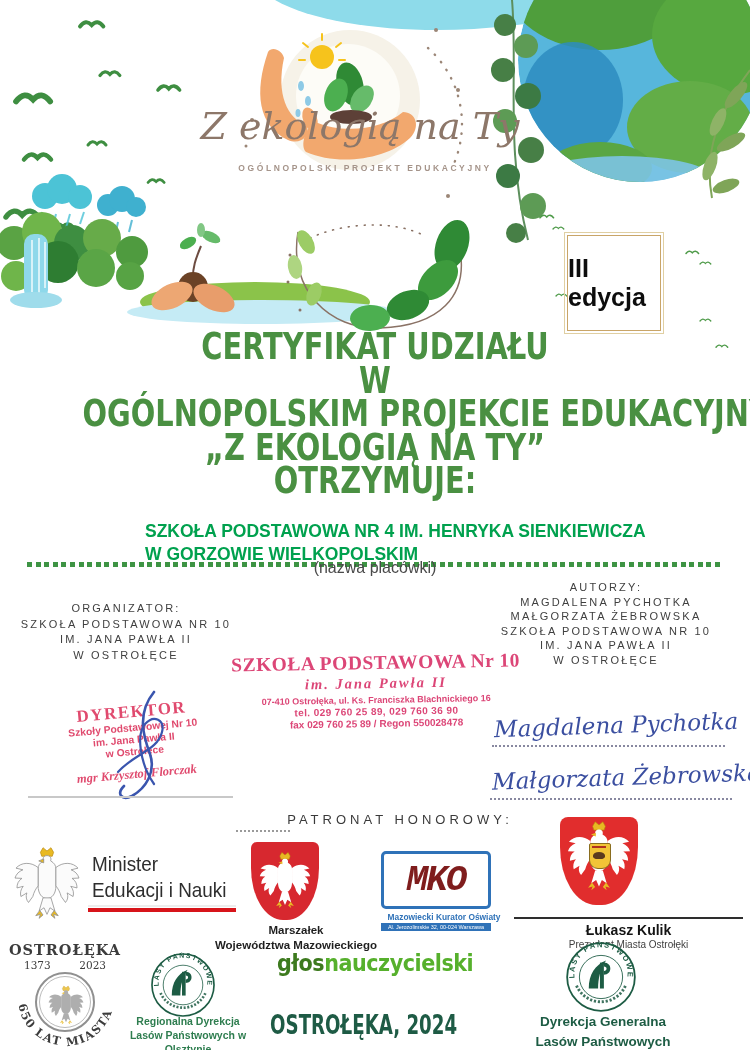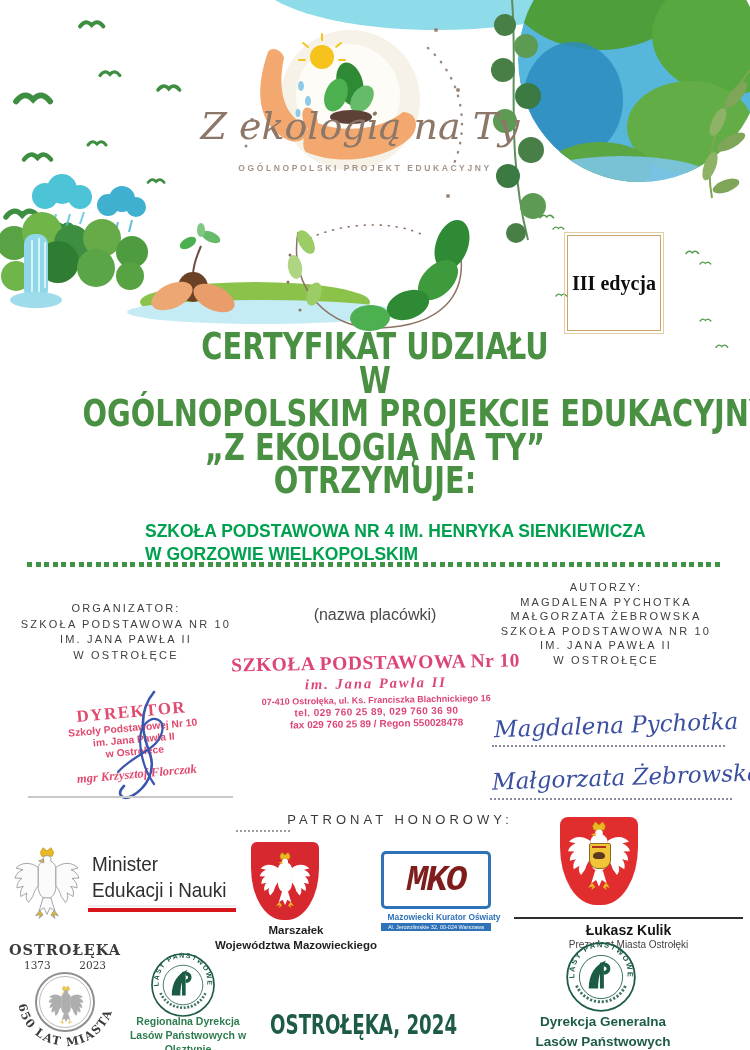--- a/index.html
+++ b/index.html
@@ -11,32 +11,32 @@
   
   .logo-script{top:104px;left:0;width:720px;text-align:center;
     font-family:"DejaVu Serif",serif;font-style:italic;font-size:38px;color:#8d7769;}
   .logo-sub{top:163px;left:0;width:730px;text-align:center;font-size:8.5px;
     letter-spacing:2.6px;color:#a5948a;font-weight:bold;}
 
   
   .badge{top:235px;left:567px;width:92px;height:94px;background:#fff;
     border:1.5px solid #c9a568;outline:1px solid #e0cfa2;outline-offset:2px;
     display:flex;align-items:center;justify-content:center;}
-  .badge span{font-size:20px;font-weight:bold;color:#0d0d0d;font-family:Liberation Serif, serif;}
+  .badge span{font-size:25px;font-weight:bold;color:#0d0d0d;font-family:Liberation Sans, sans-serif;}
 
   
   .cert-title{top:330px;left:0;width:750px;text-align:center;color:#4a9042;
     font-family:"DejaVu Sans",sans-serif;font-weight:800;}
   .cert-title .tl{font-size:37px;line-height:33.5px;white-space:nowrap;transform:scaleX(.78);}
 
   .recipient{top:520px;left:145px;width:540px;color:#00a14e;font-weight:bold;
     font-size:17.5px;line-height:23px;}
   .sep-dotted{top:562px;left:27px;width:696px;height:5px;
     background:repeating-linear-gradient(90deg,#3e9444 0 5px,transparent 5px 8.6px);}
-  .nazwa{top:606px;left:0;width:750px;text-align:center;font-size:16px;color:#4a4a4a;}
+  .nazwa{top:559px;left:0;width:750px;text-align:center;font-size:16px;color:#4a4a4a;}
 
   .org-block{top:601px;left:8px;width:236px;text-align:center;font-size:11px;
     letter-spacing:2.2px;line-height:15.5px;color:#3f3f3f;}
   .auth-block{top:580px;left:462px;width:288px;text-align:center;font-size:11px;
     letter-spacing:2.2px;line-height:14.5px;color:#3f3f3f;}
 
   
   .stamp-school{top:652px;left:227px;width:298px;text-align:center;color:#dc4677;
     font-weight:bold;transform:rotate(-1deg);}
   .ss1{font-family:"Liberation Serif",serif;font-size:19.5px;letter-spacing:.5px;}
@@ -428,20 +428,23 @@
     <use href="#lpSym"></use>
     <text font-size="10.5" font-weight="bold" letter-spacing="2" fill="#1d5c44">
       <textPath href="#lpArc" startOffset="50%" text-anchor="middle">LASY PAŃSTWOWE</textPath>
     </text>
   </svg>
   <div class="abs rdlp-text">
     <div>Regionalna Dyrekcja</div>
     <div>Lasów Państwowych w Olsztynie</div>
   </div>
 
+  <div class="abs glos">
+    <span class="squeeze"><span class="g1">głos</span><span class="g2">nauczycielski</span></span>
+  </div>
 
 
   <div class="abs city-year">
     <span class="squeeze">OSTROŁĘKA, 2024</span>
   </div>
 
   <svg class="abs dgllp-logo" width="72" height="72" viewBox="0 0 100 100">
     <use href="#lpSym"></use>
     <text font-size="10.5" font-weight="bold" letter-spacing="2" fill="#1d5c44">
       <textPath href="#lpArc" startOffset="50%" text-anchor="middle">LASY PAŃSTWOWE</textPath>

